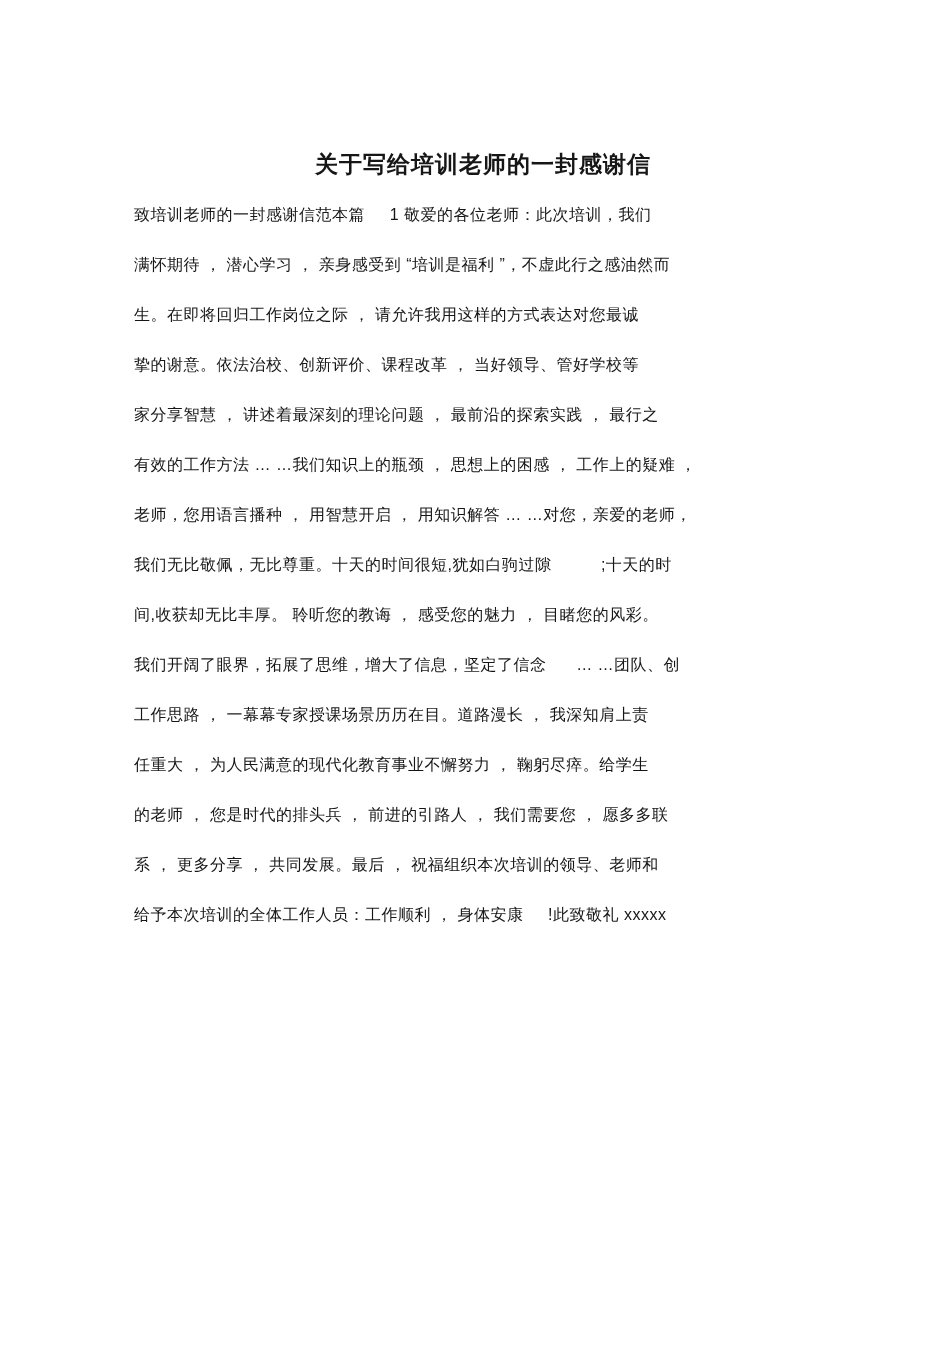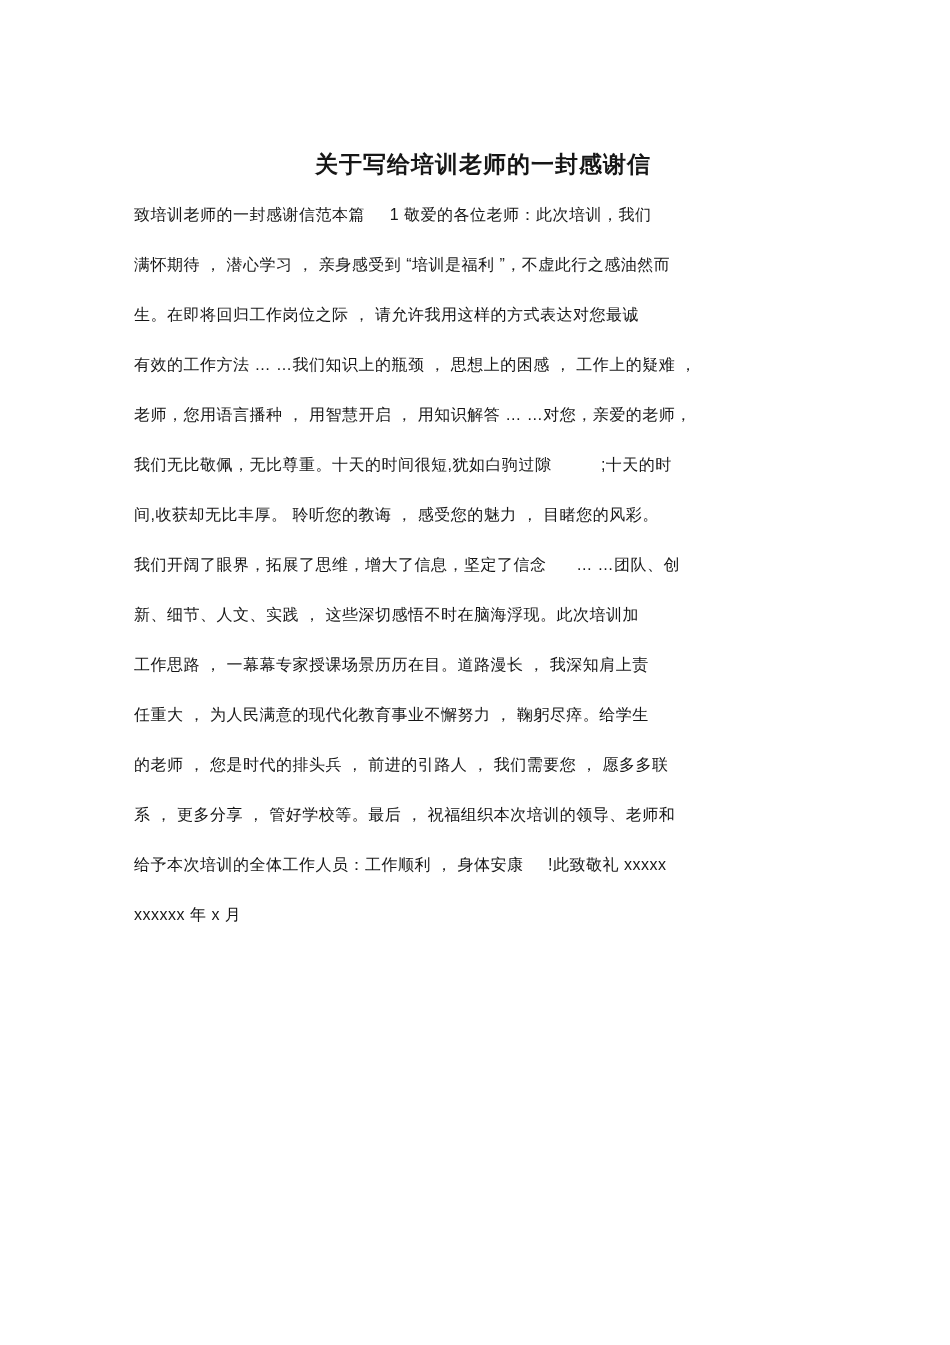--- a/index.html
+++ b/index.html
@@ -47,26 +47,26 @@
 </style>
 </head>
 <body>
 
 <div class="page">
   <h1 class="doc-title">关于写给培训老师的一封感谢信</h1>
   <div class="doc-body">
       <div class="doc-line">致培训老师的一封感谢信范本篇     1 敬爱的各位老师：此次培训，我们</div>
       <div class="doc-line">满怀期待 ， 潜心学习 ， 亲身感受到 “培训是福利 ”，不虚此行之感油然而</div>
       <div class="doc-line">生。在即将回归工作岗位之际 ， 请允许我用这样的方式表达对您最诚</div>
+      <div class="doc-line">挚的谢意。依法治校、创新评价、课程改革 ， 当好领导、管好学校等</div>
+      <div class="doc-line">家分享智慧 ， 讲述着最深刻的理论问题 ， 最前沿的探索实践 ， 最行之</div>
       <div class="doc-line">有效的工作方法 … …我们知识上的瓶颈 ， 思想上的困感 ， 工作上的疑难 ，</div>
       <div class="doc-line">老师，您用语言播种 ， 用智慧开启 ， 用知识解答 … …对您，亲爱的老师，</div>
       <div class="doc-line">我们无比敬佩，无比尊重。十天的时间很短,犹如白驹过隙          ;十天的时</div>
       <div class="doc-line">间,收获却无比丰厚。 聆听您的教诲 ， 感受您的魅力 ， 目睹您的风彩。</div>
       <div class="doc-line">我们开阔了眼界，拓展了思维，增大了信息，坚定了信念      … …团队、创</div>
-      <div class="doc-line">新、细节、人文、实践 ， 这些深切感悟不时在脑海浮现。此次培训加</div>
       <div class="doc-line">工作思路 ， 一幕幕专家授课场景历历在目。道路漫长 ， 我深知肩上责</div>
       <div class="doc-line">任重大 ， 为人民满意的现代化教育事业不懈努力 ， 鞠躬尽瘁。给学生</div>
       <div class="doc-line">的老师 ， 您是时代的排头兵 ， 前进的引路人 ， 我们需要您 ， 愿多多联</div>
-      <div class="doc-line">系 ， 更多分享 ， 管好学校等。最后 ， 祝福组织本次培训的领导、老师和</div>
+      <div class="doc-line">系 ， 更多分享 ， 共同发展。最后 ， 祝福组织本次培训的领导、老师和</div>
       <div class="doc-line">给予本次培训的全体工作人员：工作顺利 ， 身体安康     !此致敬礼 xxxxx</div>
-      <div class="doc-line">xxxxxx 年 x 月</div>
     </div>
 </div>
 
 </body></html>

